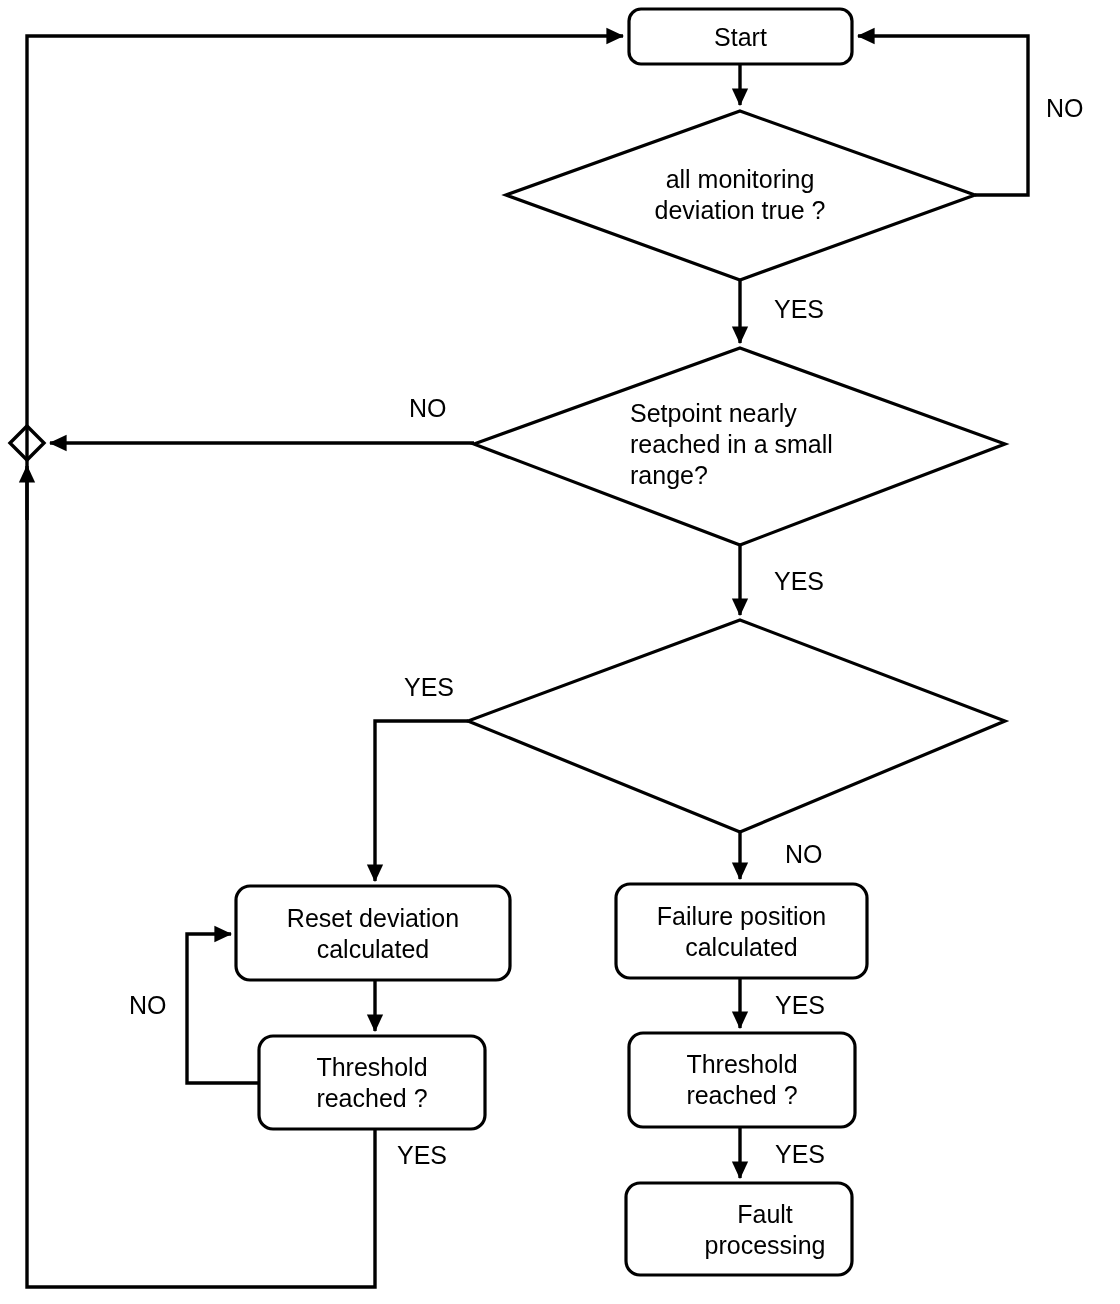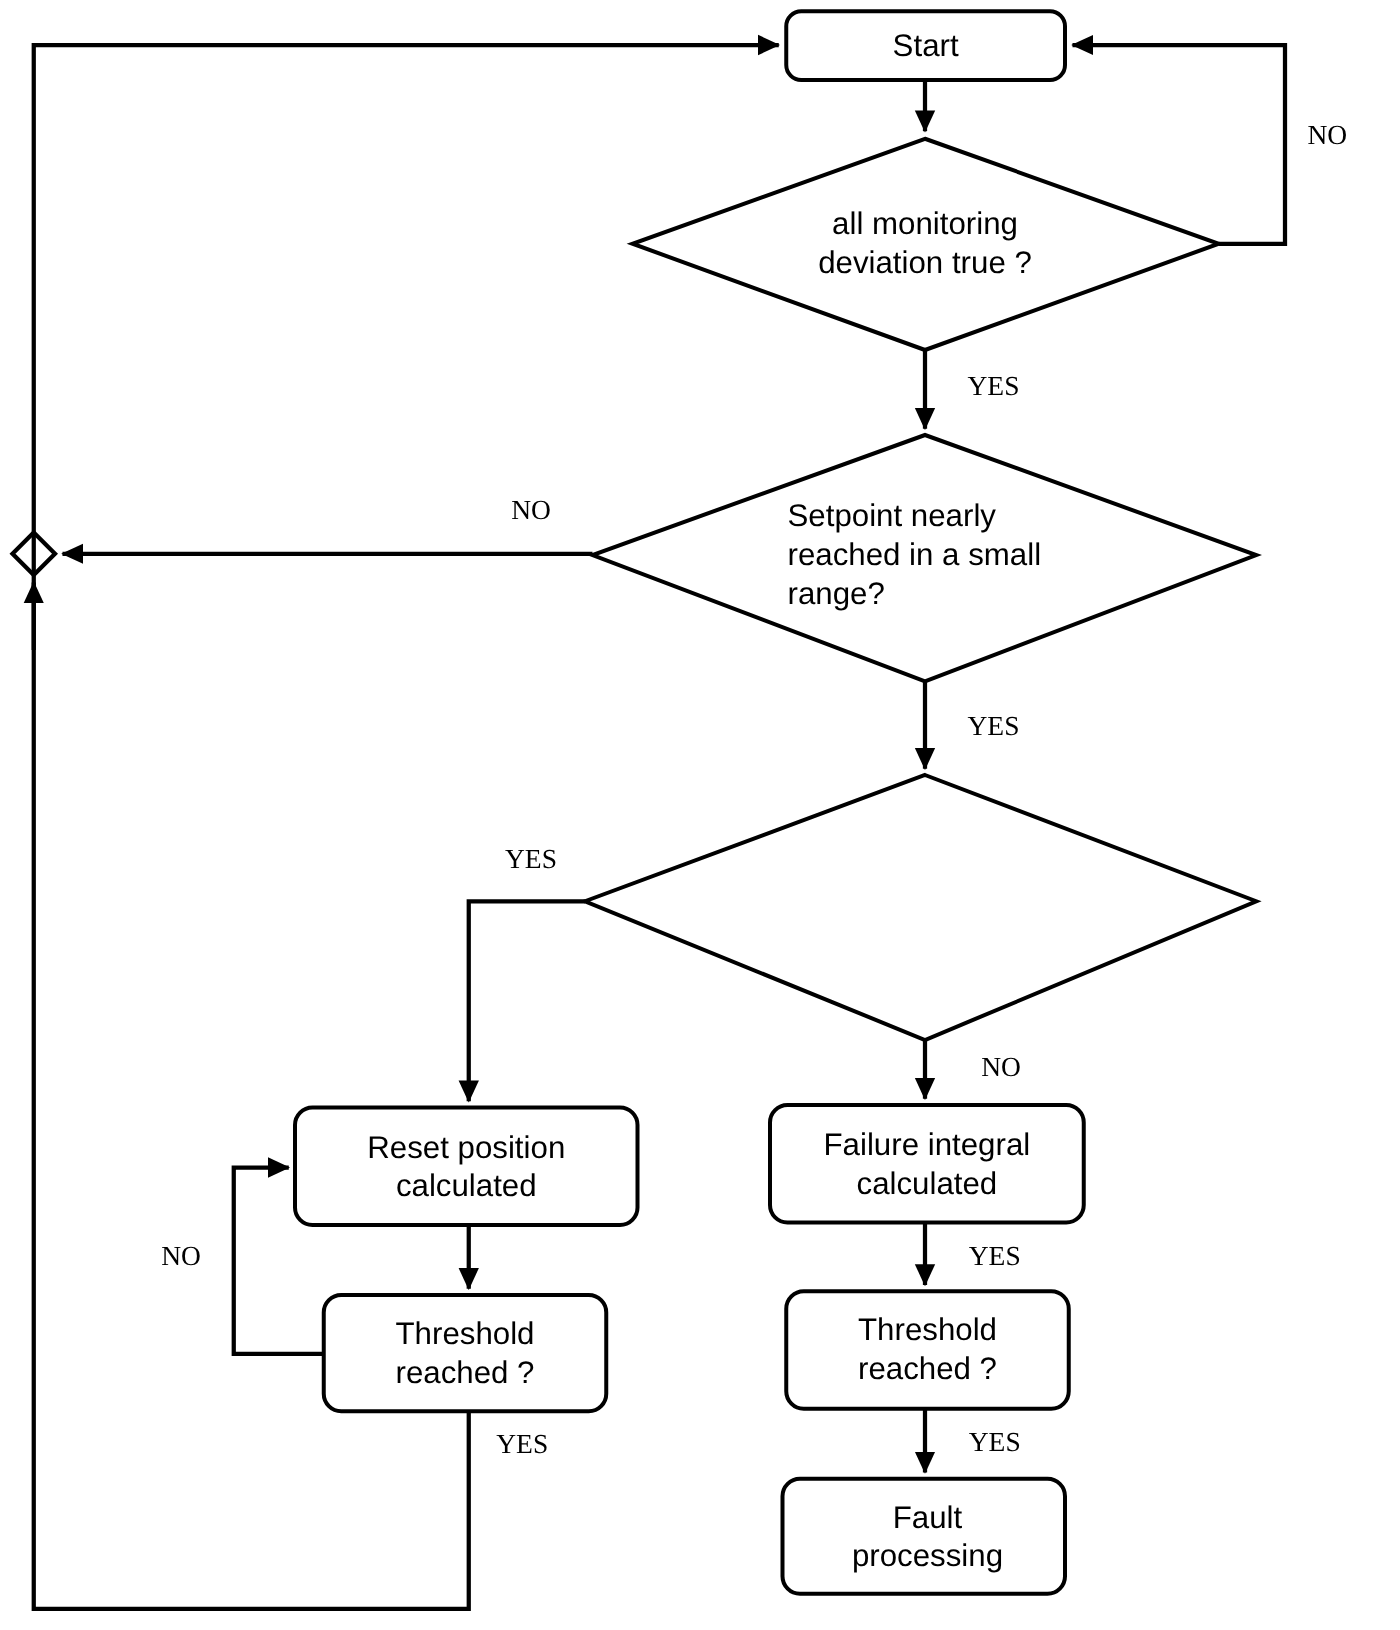--- a/index.html
+++ b/index.html
@@ -52,23 +52,23 @@
     color: #000000;
     font-size: 25px;
     line-height: 31px;
     font-family: "Liberation Sans", sans-serif;
     white-space: pre-line;
     pointer-events: none;
   }
   .edge-label {
     position: absolute;
     color: #000000;
-    font-size: 22px;
+    font-size: 25px;
     line-height: 28px;
-    font-family: Liberation Serif, serif;
+    font-family: Liberation Sans, sans-serif;
     white-space: nowrap;
     pointer-events: none;
   }
 </style>
 </head>
 <body>
 
 <div id="canvas">
 
   <svg id="flow" viewBox="0 0 1120 1304">
@@ -129,33 +129,33 @@
   <div class="node-text" style="left:629px; top:22px; width:223px;">Start</div>
 
   <div class="node-text" style="left:590px; top:164px; width:300px;">all monitoring
 deviation true ?</div>
 
   <div class="node-text" style="left:630px; top:398px; width:260px; text-align:left;">Setpoint nearly
 reached in a small
 range?</div>
 
 
-  <div class="node-text" style="left:236px; top:903px; width:274px;">Reset position
+  <div class="node-text" style="left:236px; top:903px; width:274px;">Reset deviation
 calculated</div>
 
-  <div class="node-text" style="left:616px; top:901px; width:251px;">Failure integral
+  <div class="node-text" style="left:616px; top:901px; width:251px;">Failure position
 calculated</div>
 
   <div class="node-text" style="left:259px; top:1052px; width:226px;">Threshold
 reached ?</div>
 
   <div class="node-text" style="left:629px; top:1049px; width:226px;">Threshold
 reached ?</div>
 
-  <div class="node-text" style="left:629px; top:1199px; width:226px;">Fault
+  <div class="node-text" style="left:652px; top:1199px; width:226px;">Fault
 processing</div>
 
   <div class="edge-label" style="left:1046px; top:94px;">NO</div>
 
   <div class="edge-label" style="left:774px; top:295px;">YES</div>
 
   <div class="edge-label" style="left:409px; top:394px;">NO</div>
 
   <div class="edge-label" style="left:774px; top:567px;">YES</div>
 

